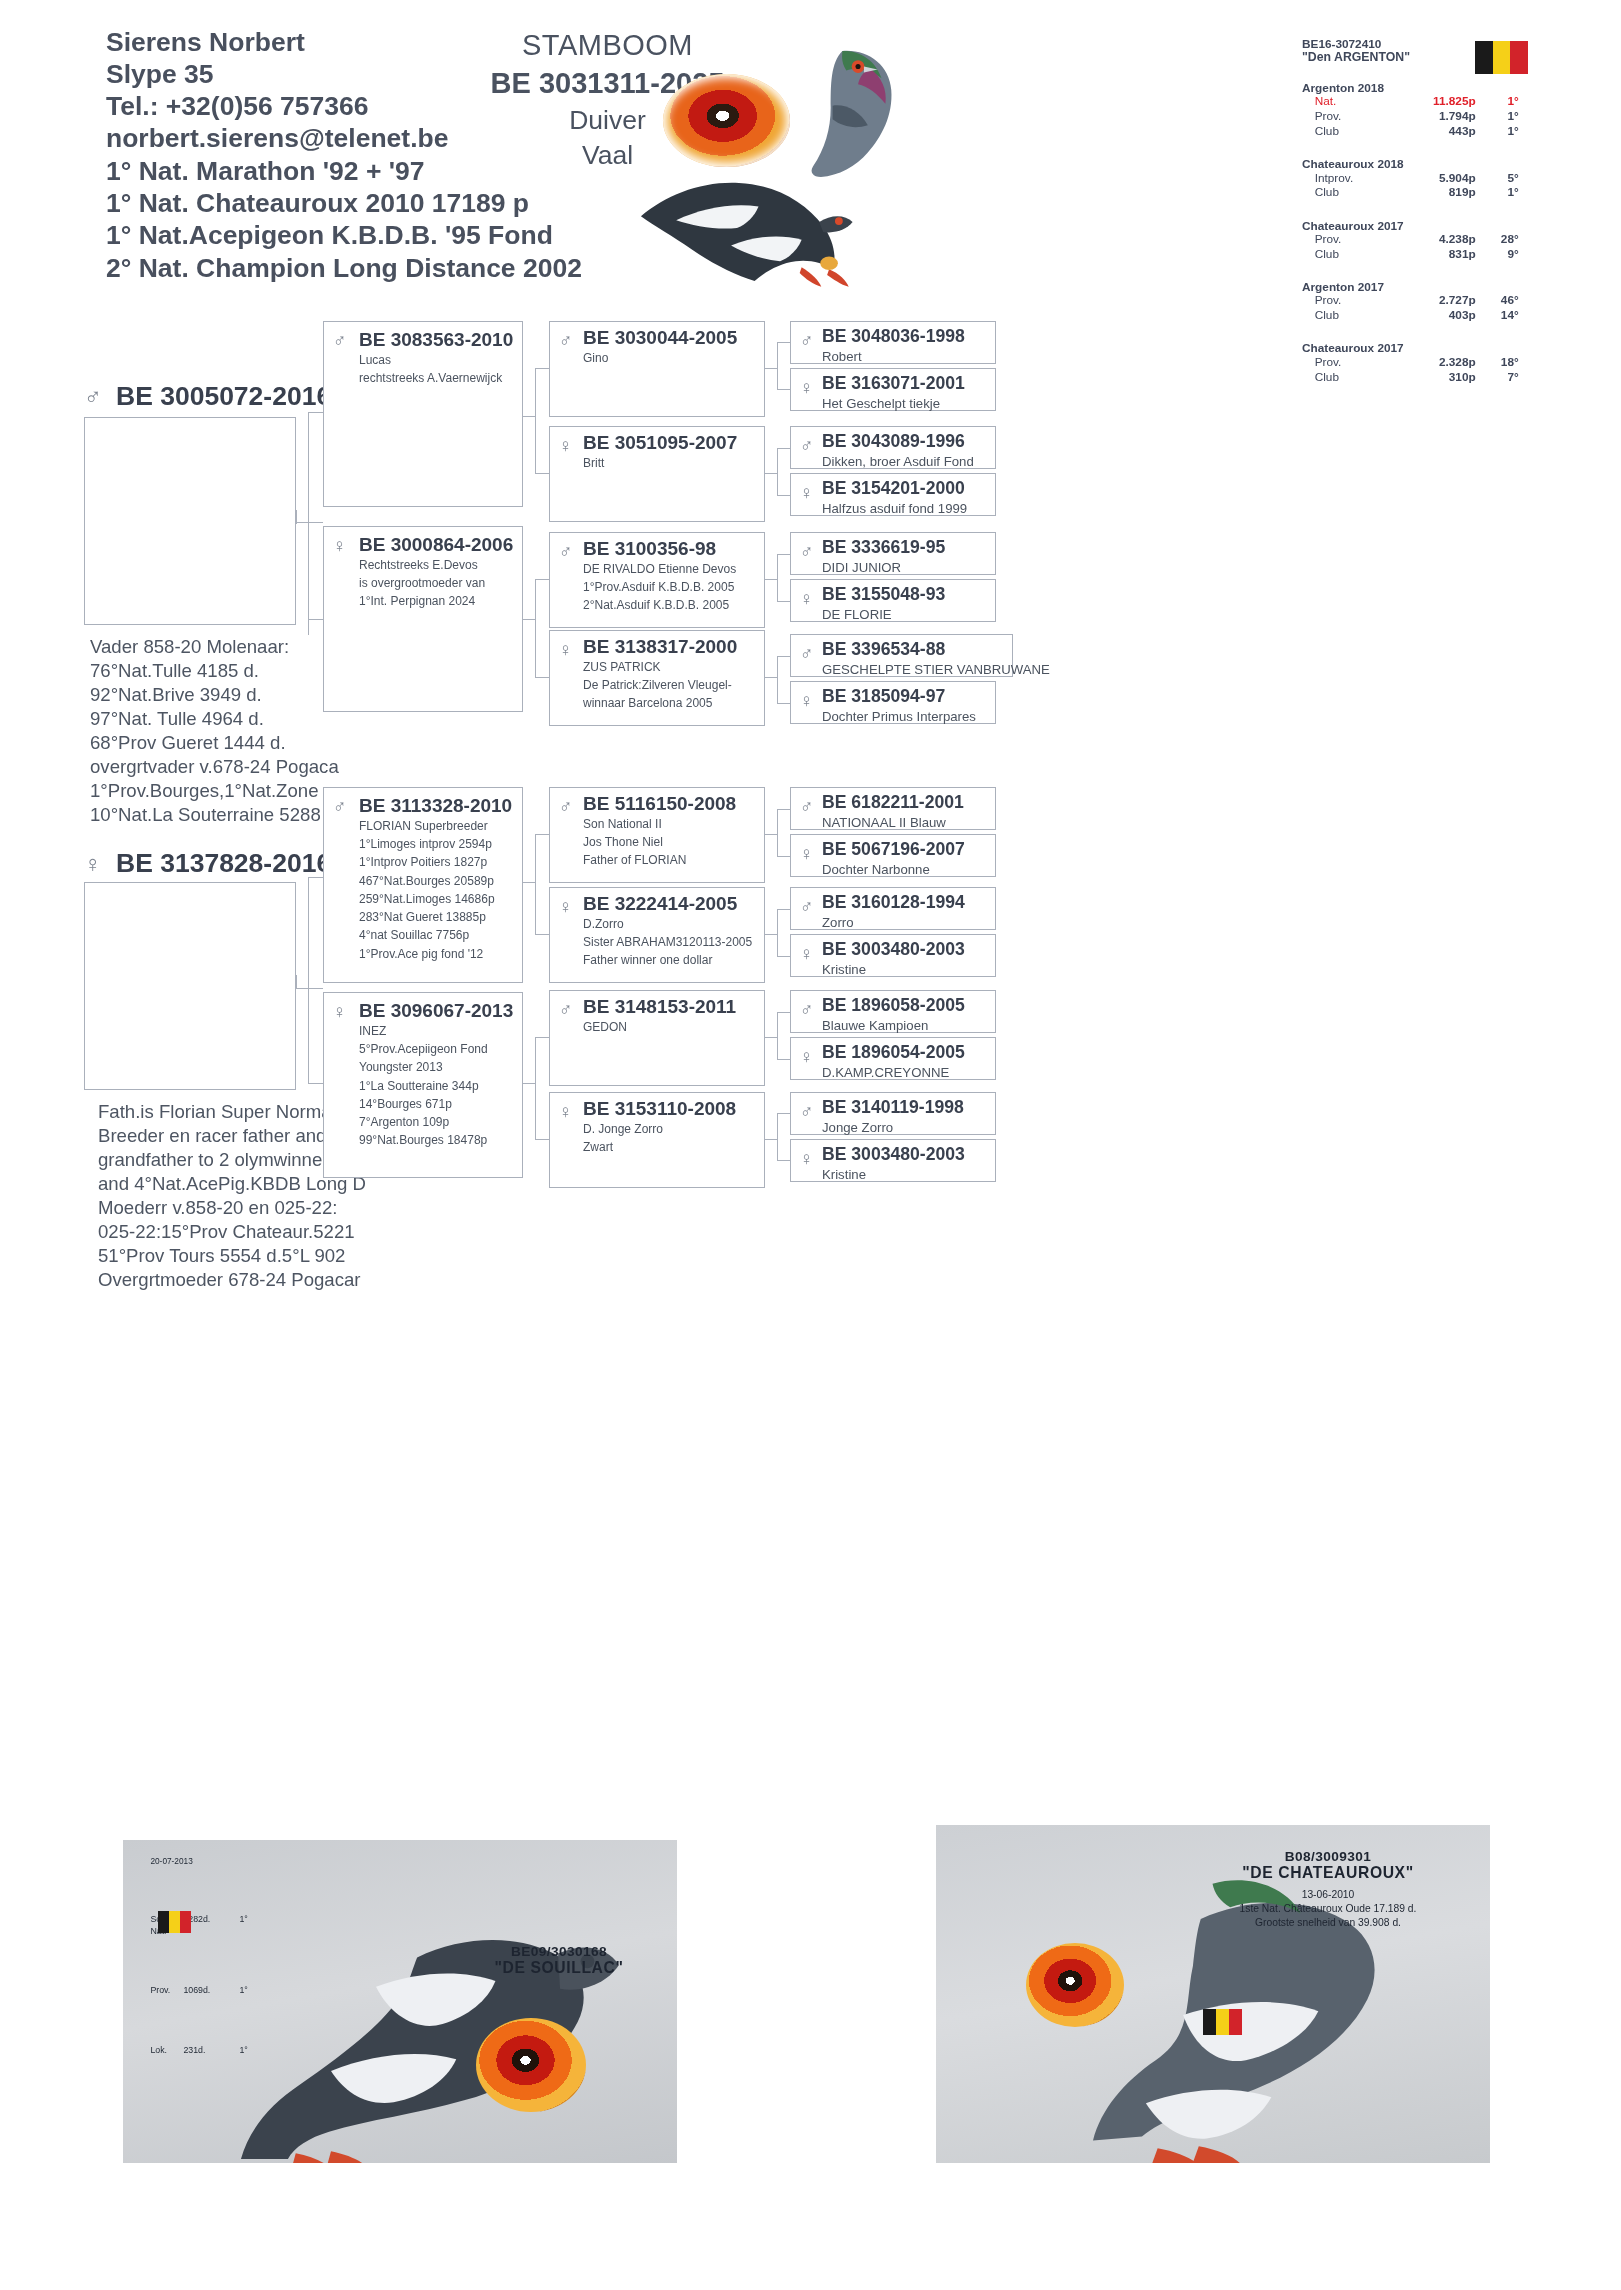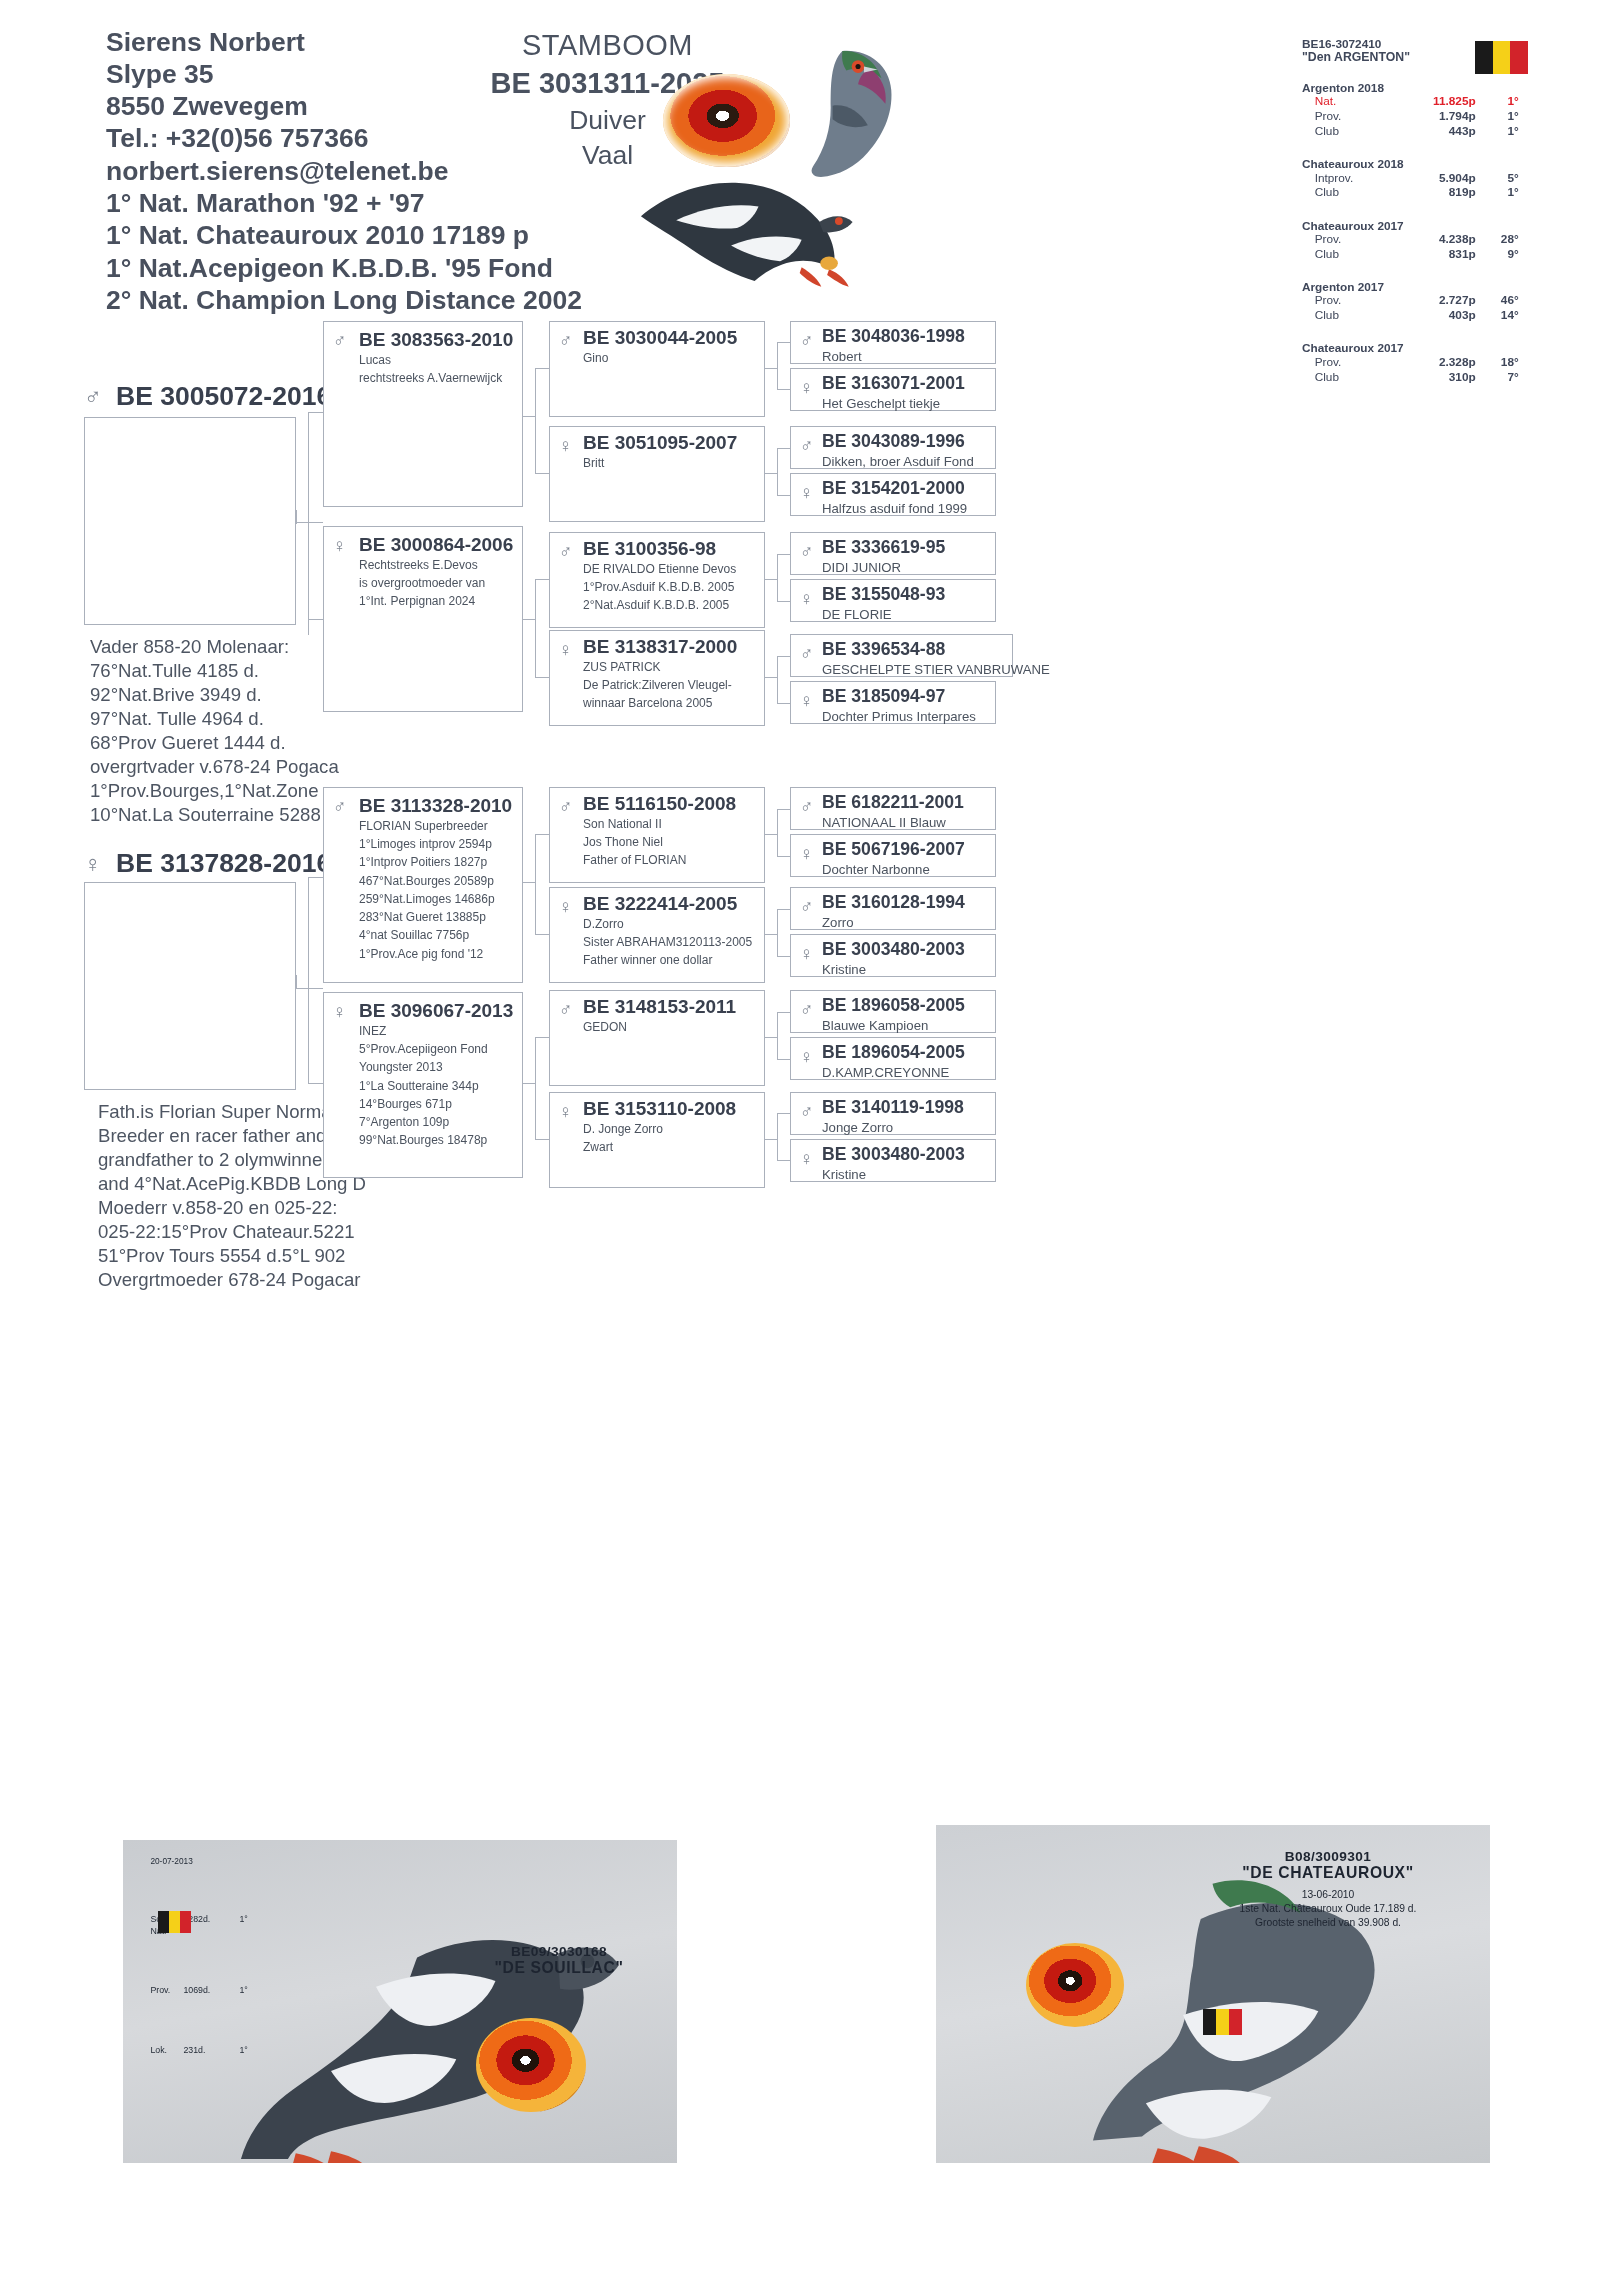--- a/index.html
+++ b/index.html
@@ -77,21 +77,20 @@
   .mini-res .r span:nth-child(1){width:33px;}
   .mini-res .r span:nth-child(2){width:41px;}
   .mini-res .r span:nth-child(3){width:23.5px;text-align:right;}
 </style>
 </head>
 <body>
 
 <div class="abs" id="header-address">
   <div>Sierens Norbert</div>
   <div>Slype 35</div>
-  <div>8550 Zwevegem</div>
   <div>Tel.: +32(0)56 757366</div>
   <div>norbert.sierens@telenet.be</div>
   <div>1° Nat. Marathon '92 + '97</div>
   <div>1° Nat. Chateauroux 2010 17189 p</div>
   <div>1° Nat.Acepigeon K.B.D.B. '95 Fond</div>
   <div>2° Nat. Champion Long Distance 2002</div>
 </div>
 
 <div class="abs" id="stamboom-title">
   <div class="t1">STAMBOOM</div>

